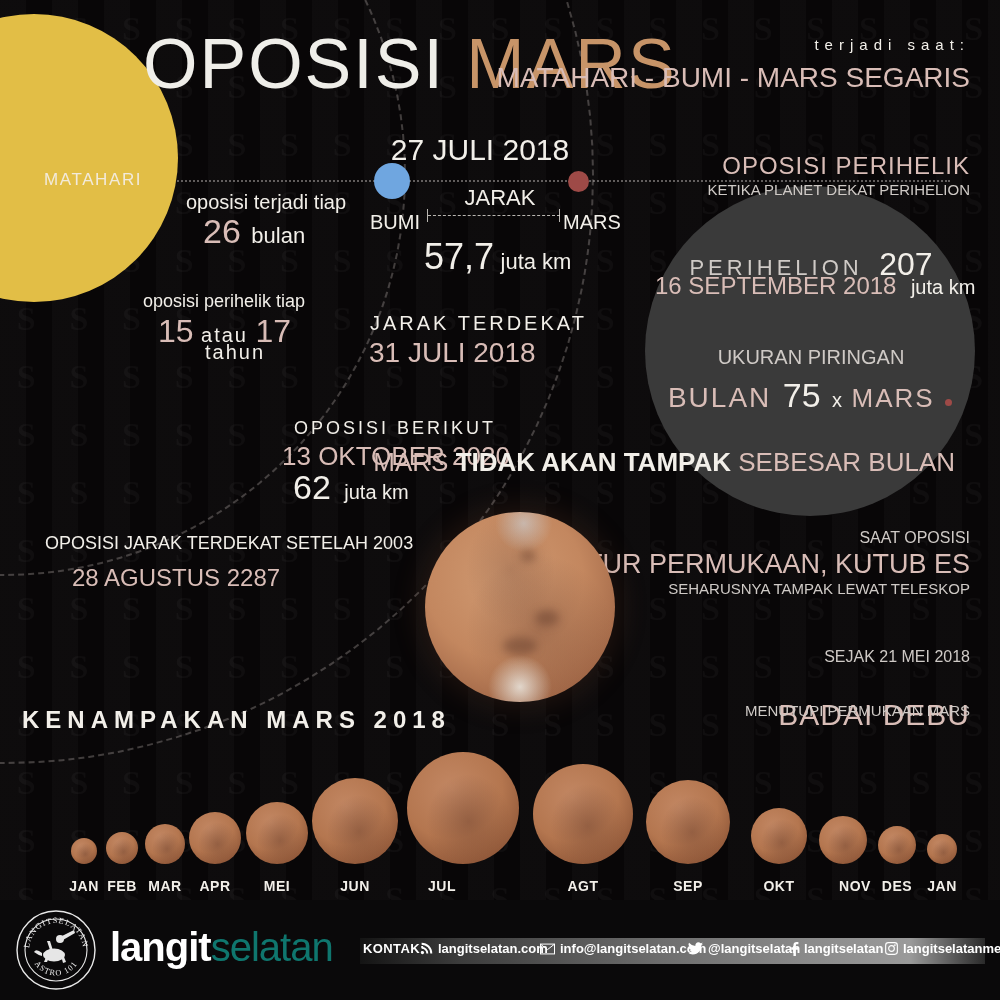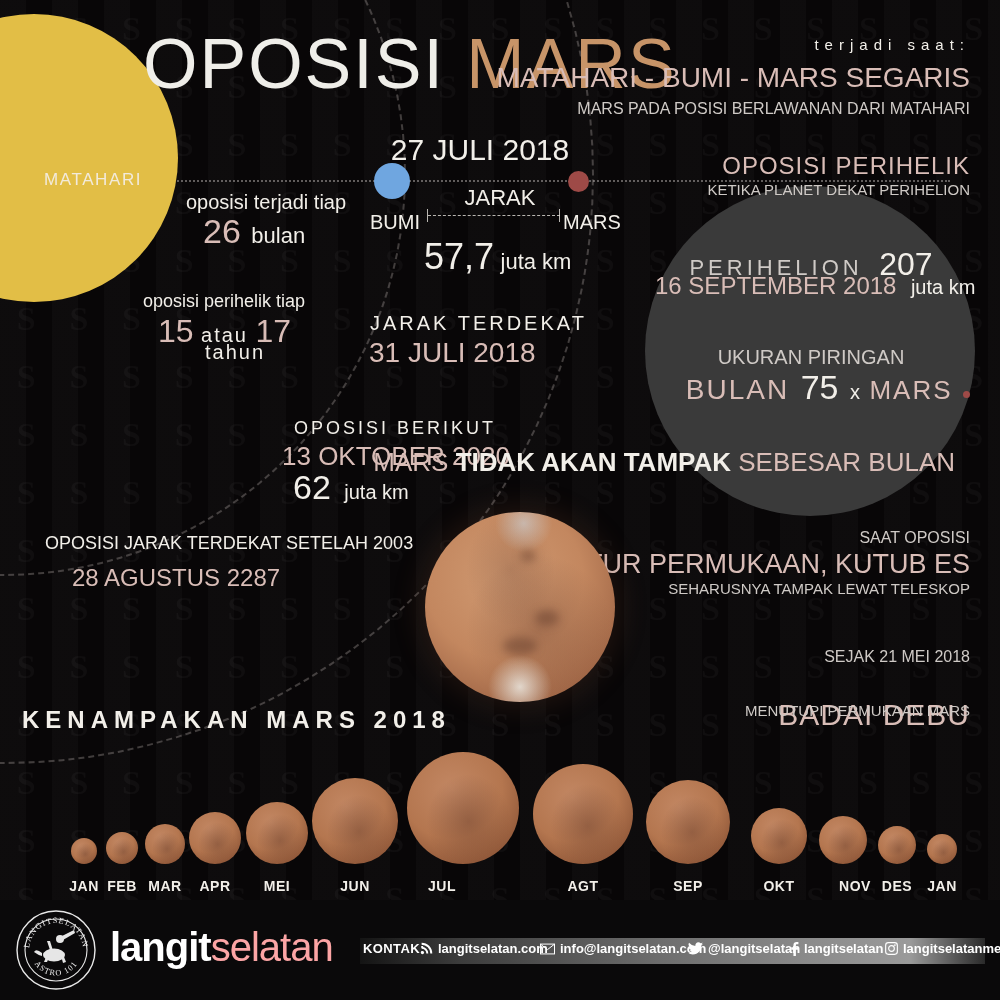--- a/index.html
+++ b/index.html
@@ -106,21 +106,21 @@
       radial-gradient(circle at 40% 33%, #c28763 0%, #b4764f 50%, #8d5537 82%, #4b2a19 100%);
   }
   .month-row{position:absolute;left:0;top:878px;width:1000px;height:20px;}
   .month{position:absolute;color:#f2efe9;font-size:14px;font-weight:bold;letter-spacing:0.5px;text-align:right;transform:translateX(-50%);}
 
   
   .footer{position:absolute;left:0;top:900px;width:1000px;height:100px;background:#0a090a;}
   .logo-badge{position:absolute;left:14px;top:908px;width:84px;height:84px;}
   .brand{position:absolute;left:110px;top:925px;font-size:40px;letter-spacing:-1px;}
   .brand .b1{color:#ffffff;font-weight:bold;}
-  .brand .b2{color:#fca5a5;font-weight:300;}
+  .brand .b2{color:#0f766e;font-weight:300;}
 
   .contact-bar{
     position:absolute;left:360px;top:938px;height:26px;width:625px;
     background:linear-gradient(90deg,#141414 0%,#3c3c3c 16%,#6d6d6d 48%,#8b8b8b 72%,#9a9a9a 88%,#2a2a2a 100%);
     display:flex;align-items:center;
   }
   .contact-label{position:absolute;left:363px;top:941px;color:#fff;font-size:13px;font-weight:bold;letter-spacing:0.4px;}
   .contact-item{position:absolute;top:941px;display:flex;align-items:center;gap:5px;color:#ffffff;font-size:13px;font-weight:bold;white-space:nowrap;}
   .contact-item svg{display:block;}
 </style>
@@ -483,21 +483,20 @@
   <div class="sun-label">MATAHARI</div>
 
   <div class="perihelic-circle"></div>
 
   <div class="title">
     <span class="t1">OPOSISI</span><span>&nbsp;</span><span class="t2">MARS</span>
   </div>
 
   <div class="txt c-white s15 lt6 rgt" style="right:30px;top:36px;">terjadi saat:</div>
   <div class="txt c-pink s28 rgt" style="right:30px;top:62px;">MATAHARI - BUMI - MARS SEGARIS</div>
-  <div class="txt c-grey s16 rgt" style="right:30px;top:100px;">MARS  PADA POSISI BERLAWANAN DARI MATAHARI</div>
 
   <div class="planet-dot dot-earth"></div>
   <div class="planet-dot dot-mars"></div>
 
   <div class="txt c-white s19 ctr" style="left:186px;top:191px;">oposisi terjadi tiap</div>
   <div class="txt" style="left:203px;top:212px;">
     <span class="c-pink s34 lgt">26</span>
     <span class="c-white s22" style="margin-left:6px;">bulan</span>
   </div>
 
@@ -540,21 +539,21 @@
   <div class="txt ctr" style="left:655px;top:246px;width:312px;">
     <span class="c-grey s22 lt4">PERIHELION</span>
     <span class="c-white s32 lgt" style="margin-left:12px;">207</span>
   </div>
   <div class="txt ctr" style="left:655px;top:272px;width:312px;">
     <span class="c-pink s24">16 SEPTEMBER 2018</span>
     <span class="c-white s20" style="margin-left:10px;">juta km</span>
   </div>
 
   <div class="txt c-grey s17 ctr" style="left:655px;top:346px;width:312px;">UKURAN PIRINGAN</div>
-  <div class="txt ctr" style="left:650px;top:368px;width:320px;text-align:right;">
+  <div class="txt ctr" style="left:650px;top:376px;width:320px;">
     <span class="c-pink s28 lt2">BULAN</span>
     <span class="c-white s34 lgt" style="margin:0 7px;">75</span>
     <span class="c-white s17">x</span>
     <span class="c-pink s26 lt2" style="margin-left:5px;">MARS</span>
     <span style="display:inline-block;width:7px;height:7px;border-radius:50%;background:#9e4a47;margin-left:6px;vertical-align:middle;"></span>
   </div>
 
   <div class="txt s26 rgt" style="right:45px;top:447px;">
     <span class="c-pink">MARS </span><span class="c-white b">TIDAK AKAN TAMPAK </span><span class="c-pink">SEBESAR BULAN</span>
   </div>

